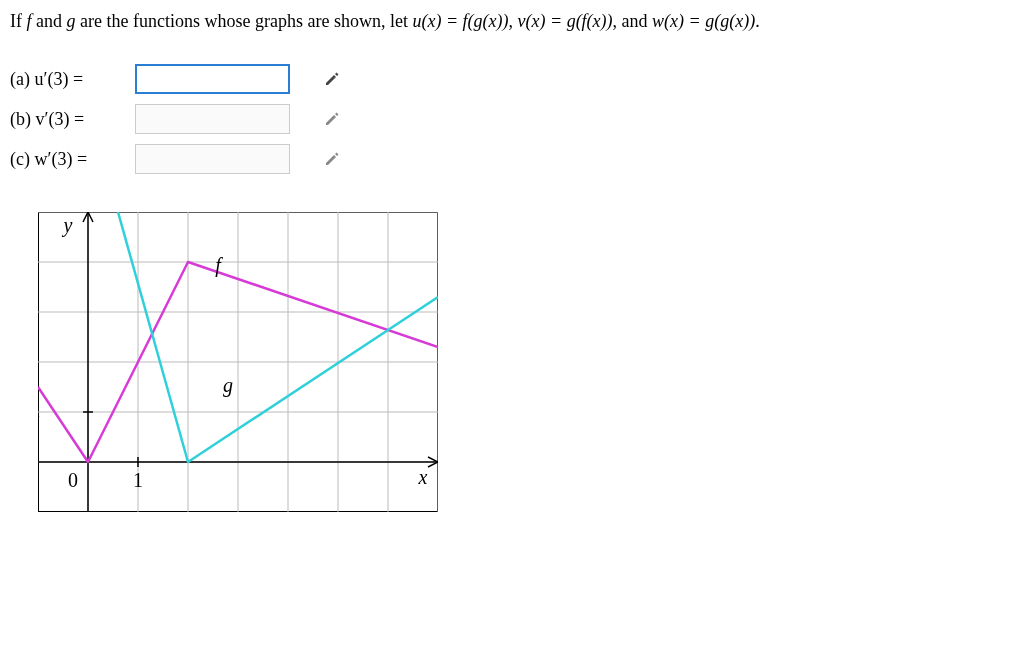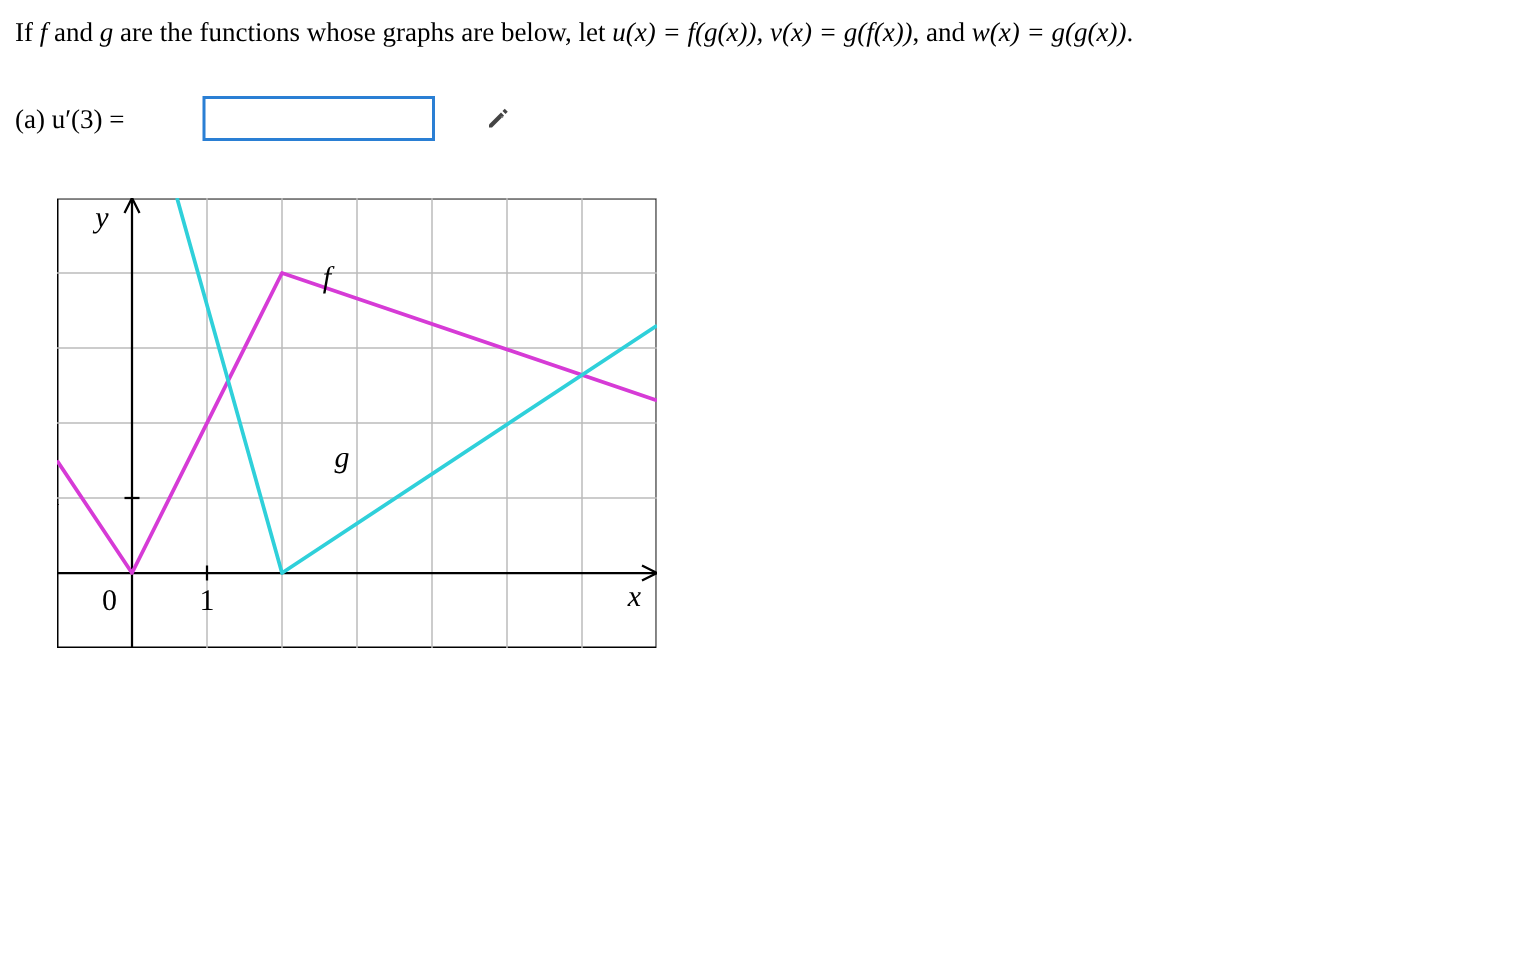--- a/index.html
+++ b/index.html
@@ -51,39 +51,61 @@
   .pencil-btn svg { display:block; }
   .graph-wrap {
     margin-top: 36px;
     margin-left: 28px;
   }
 </style>
 </head>
 <body>
 
 <div class="prompt-text">
-  <span>If </span><span class="i">f</span><span> and </span><span class="i">g</span><span> are the functions whose graphs are below, let </span><span class="i">u(x) = f(g(x)), v(x) = g(f(x))</span><span>, and </span><span class="i">w(x) = g(g(x))</span><span>.</span>
+  <span>If </span><span class="i">f</span><span> and </span><span class="i">g</span><span> are the functions whose graphs are shown, let </span><span class="i">u(x) = f(g(x)), v(x) = g(f(x))</span><span>, and </span><span class="i">w(x) = g(g(x))</span><span>.</span>
   <br>
 </div>
 
 <div class="answers">
 
   <div class="ans-row">
     <span class="ans-label">(a) u′(3) =</span>
     <input class="ans-input focused" type="text" value="" style="">
     <div class="pencil-btn">
       <svg width="18" height="18" viewBox="0 0 18 18">
         <path d="M2 13 L10 5 L12 7 L4 15 L2 15 Z" fill="#444"></path>
         <path d="M11 4 L13 6 L14.5 4.5 L12.5 2.5 Z" fill="#444"></path>
         <path d="M6 16 L10 16 L8 18 Z" fill="#888" transform="translate(6,-2) scale(0.6)"></path>
       </svg>
     </div>
   </div>
 
+  <div class="ans-row">
+    <span class="ans-label">(b) v′(3) =</span>
+    <input class="ans-input" type="text" value="" style="">
+    <div class="pencil-btn">
+      <svg width="18" height="18" viewBox="0 0 18 18">
+        <path d="M2 13 L10 5 L12 7 L4 15 L2 15 Z" fill="#888"></path>
+        <path d="M11 4 L13 6 L14.5 4.5 L12.5 2.5 Z" fill="#888"></path>
+        <path d="M6 16 L10 16 L8 18 Z" fill="#aaa" transform="translate(6,-2) scale(0.6)"></path>
+      </svg>
+    </div>
+  </div>
 
+  <div class="ans-row">
+    <span class="ans-label">(c) w′(3) =</span>
+    <input class="ans-input" type="text" value="" style="">
+    <div class="pencil-btn">
+      <svg width="18" height="18" viewBox="0 0 18 18">
+        <path d="M2 13 L10 5 L12 7 L4 15 L2 15 Z" fill="#888"></path>
+        <path d="M11 4 L13 6 L14.5 4.5 L12.5 2.5 Z" fill="#888"></path>
+        <path d="M6 16 L10 16 L8 18 Z" fill="#aaa" transform="translate(6,-2) scale(0.6)"></path>
+      </svg>
+    </div>
+  </div>
 
 </div>
 
 <div class="graph-wrap">
   <svg id="graph-svg" width="400" height="300" viewBox="0 0 400 300">
       <rect x="0.5" y="0.5" width="399" height="299" fill="none" stroke="#000" stroke-width="1"></rect>
       <line x1="50" y1="0" x2="50" y2="300" stroke="#bbb" stroke-width="1"></line>
       <line x1="100" y1="0" x2="100" y2="300" stroke="#bbb" stroke-width="1"></line>
       <line x1="150" y1="0" x2="150" y2="300" stroke="#bbb" stroke-width="1"></line>
       <line x1="200" y1="0" x2="200" y2="300" stroke="#bbb" stroke-width="1"></line>

